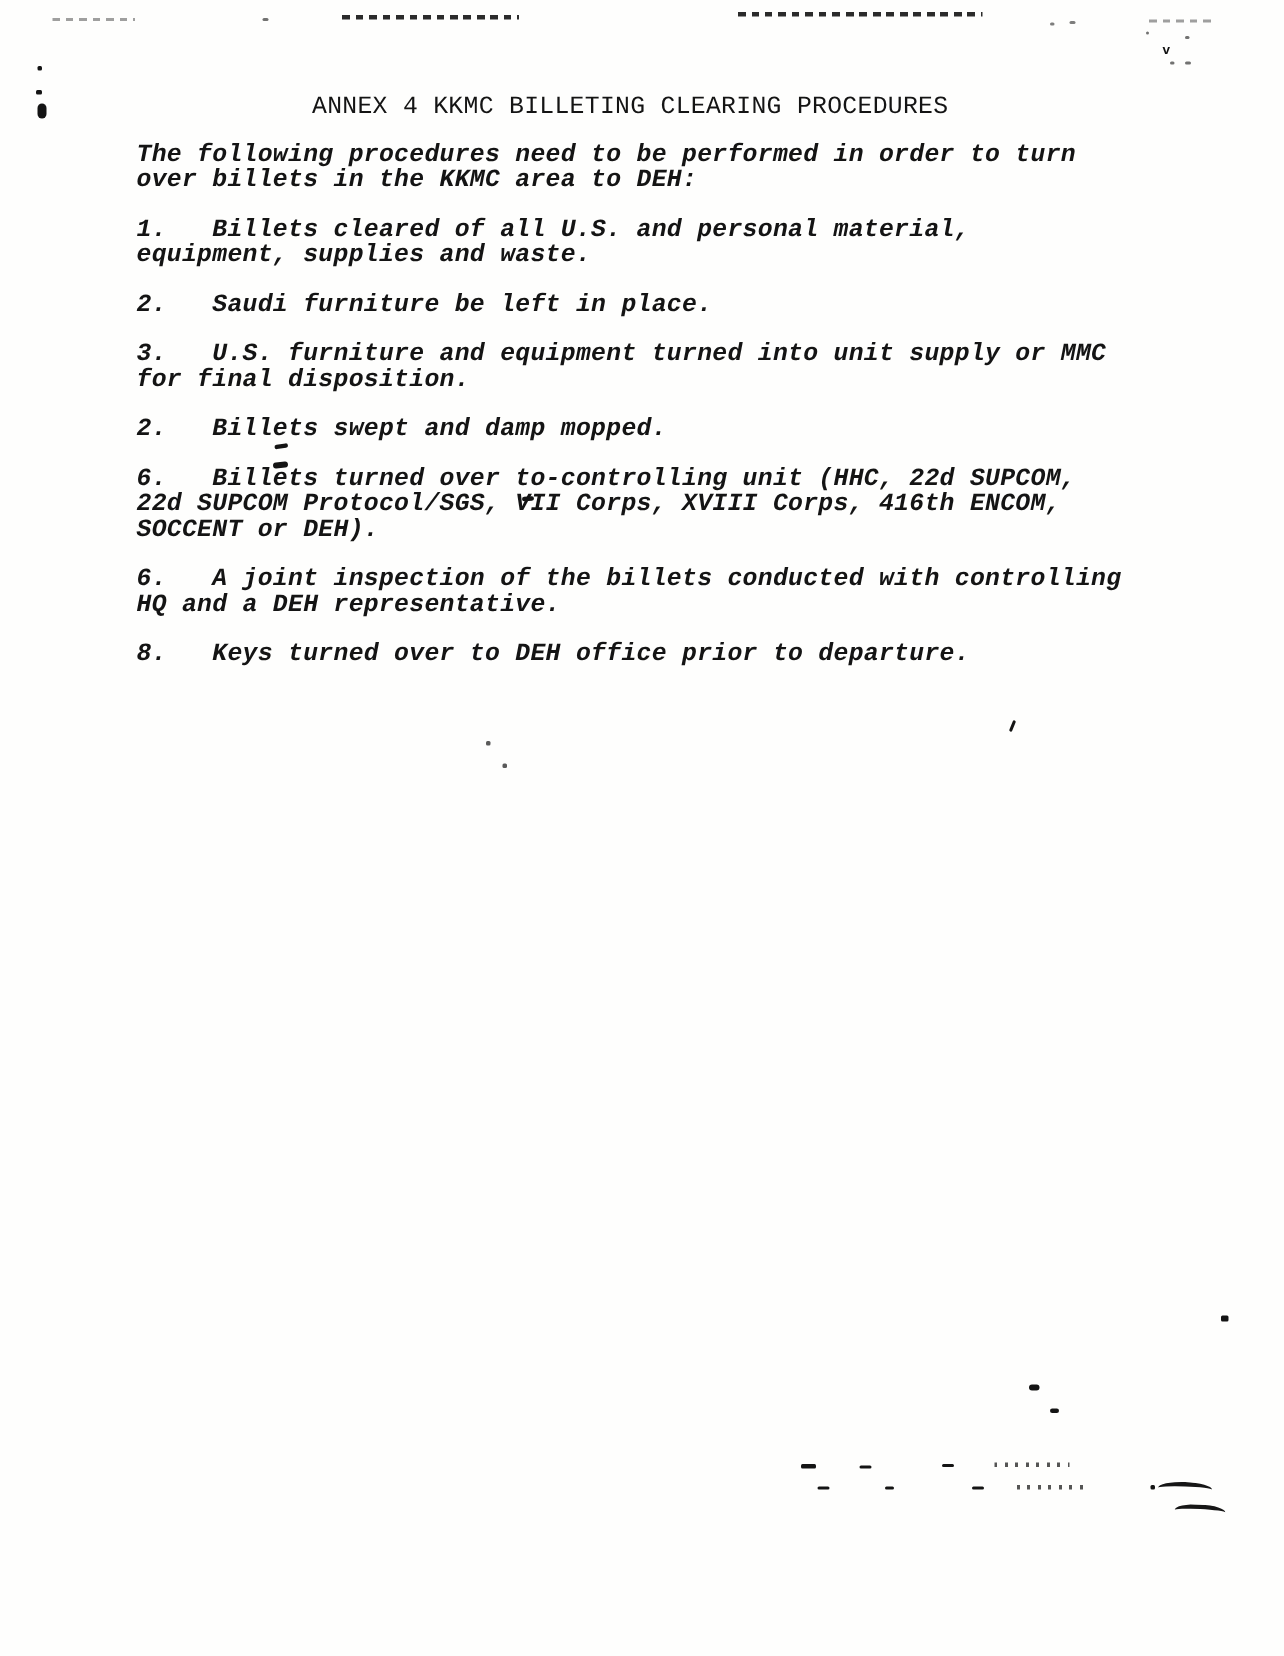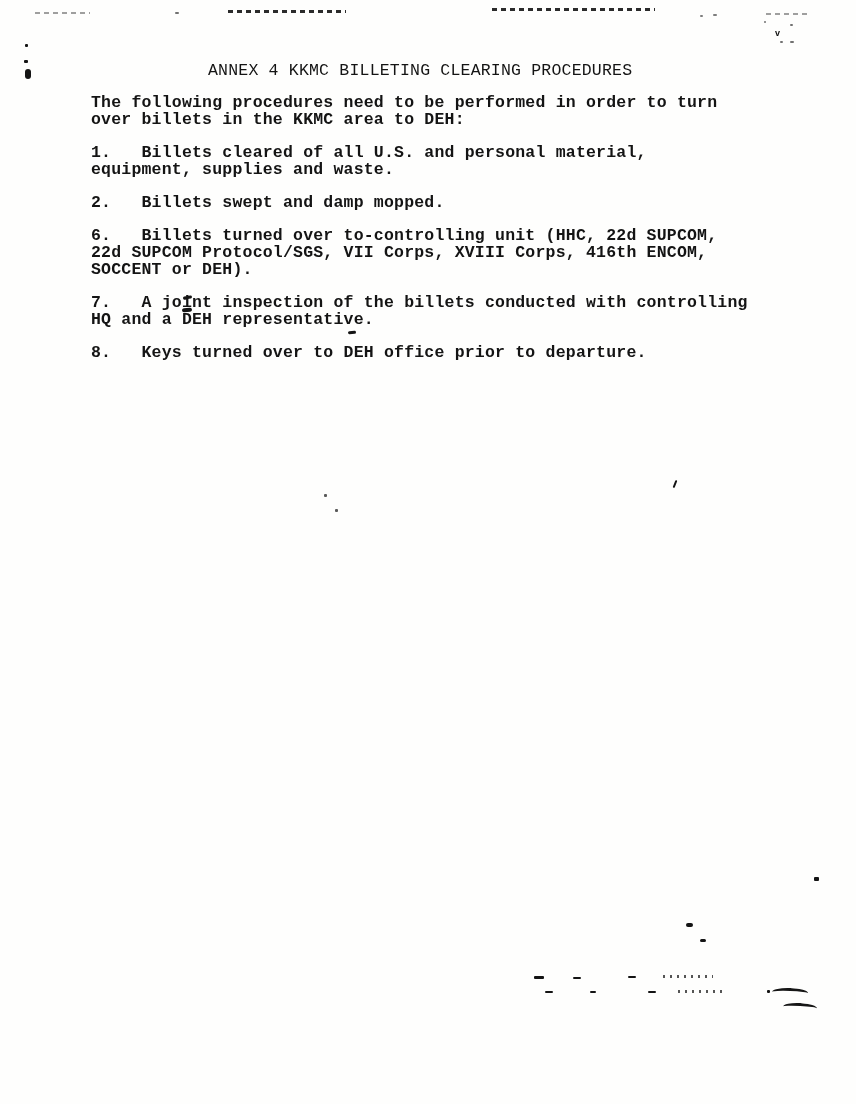--- a/index.html
+++ b/index.html
@@ -21,20 +21,21 @@
     font-weight: 400;
     letter-spacing: 0.2px;
     line-height: 17px;
     white-space: pre;
   }
   .doc-body {
     position: absolute;
     left: 91px;
     top: 94px;
     width: 710px;
+    font-style: italic;
   }
   .para {
     font-size: 16.5px;
     font-weight: 700;
     letter-spacing: 0.2px;
     line-height: 17px;
     white-space: pre-wrap;
     margin: 0 0 16px 0;
   }
   
@@ -71,25 +72,28 @@
 
 <div class="page">
 
   <div class="doc-title">ANNEX 4 KKMC BILLETING CLEARING PROCEDURES</div>
 
   <div class="doc-body">
     <p class="para">The following procedures need to be performed in order to turn
 over billets in the KKMC area to DEH:</p>
     <p class="para">1.   Billets cleared of all U.S. and personal material,
 equipment, supplies and waste.</p>
+    <p class="para">2.   Saudi furniture be left in place.</p>
+    <p class="para">3.   U.S. furniture and equipment turned into unit supply or MMC
+for final disposition.</p>
     <p class="para">2.   Billets swept and damp mopped.</p>
     <p class="para">6.   Billets turned over to-controlling unit (HHC, 22d SUPCOM,
 22d SUPCOM Protocol/SGS, VII Corps, XVIII Corps, 416th ENCOM,
 SOCCENT or DEH).</p>
-    <p class="para">7.   A joint inspection of the billets conducted with controlling
+    <p class="para">6.   A joint inspection of the billets conducted with controlling
 HQ and a DEH representative.</p>
     <p class="para">8.   Keys turned over to DEH office prior to departure.</p>
   </div>
 
   <div>
 
     <div class="smudge faint" style="left:35px;top:12px;width:55px;"></div>
     <div class="art" style="left:175px;top:12px;width:4px;height:2px;opacity:.6;"></div>
     <div class="smudge" style="left:228px;top:10px;width:118px;"></div>
     <div class="smudge" style="left:492px;top:8px;width:163px;"></div>

